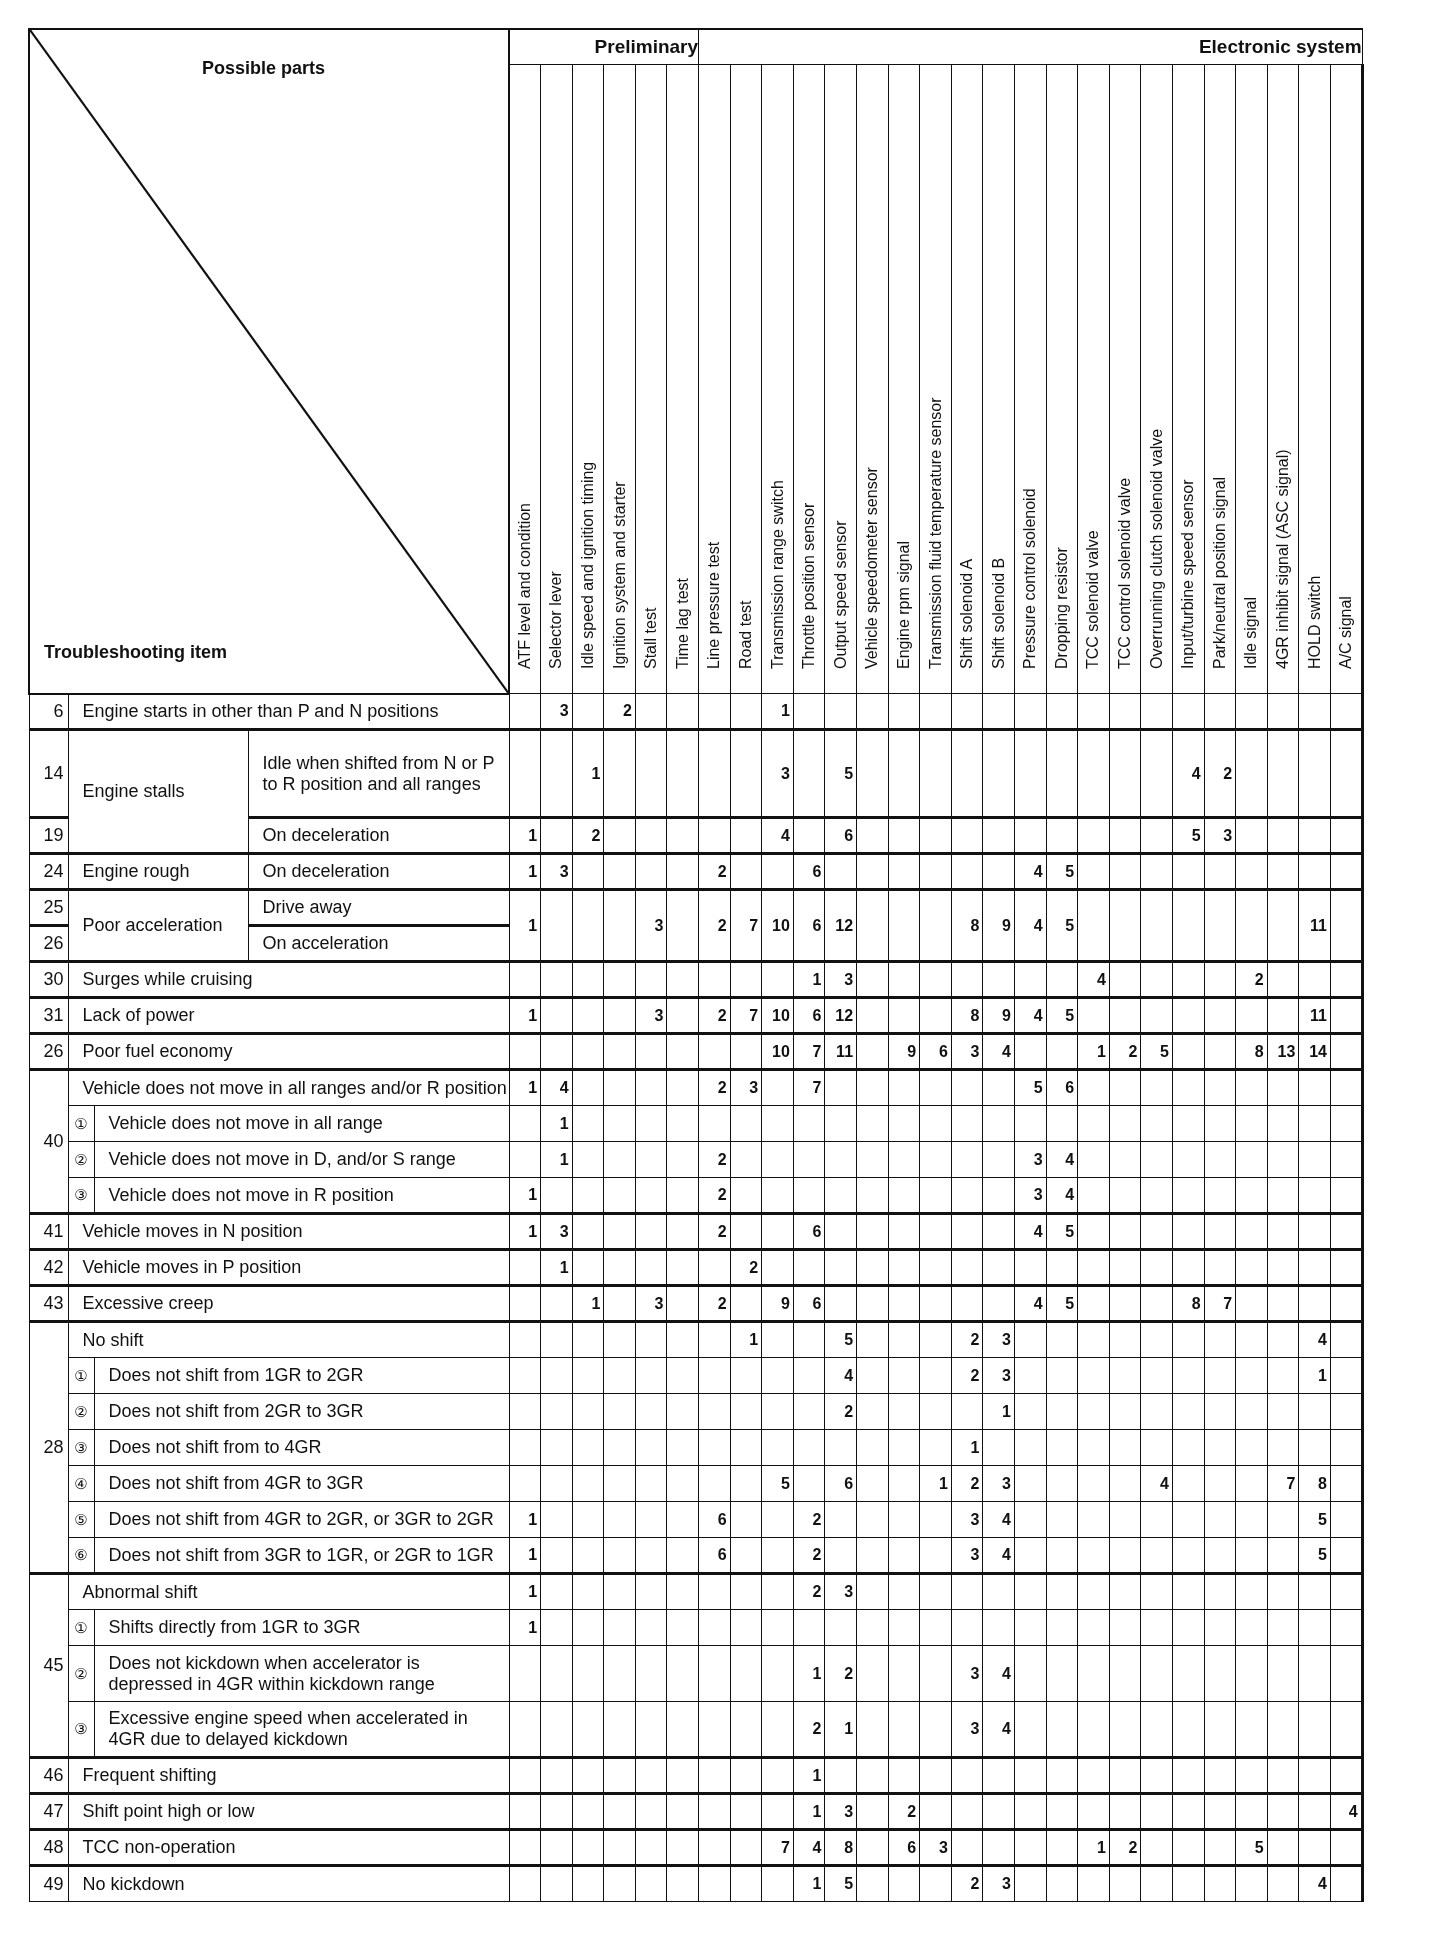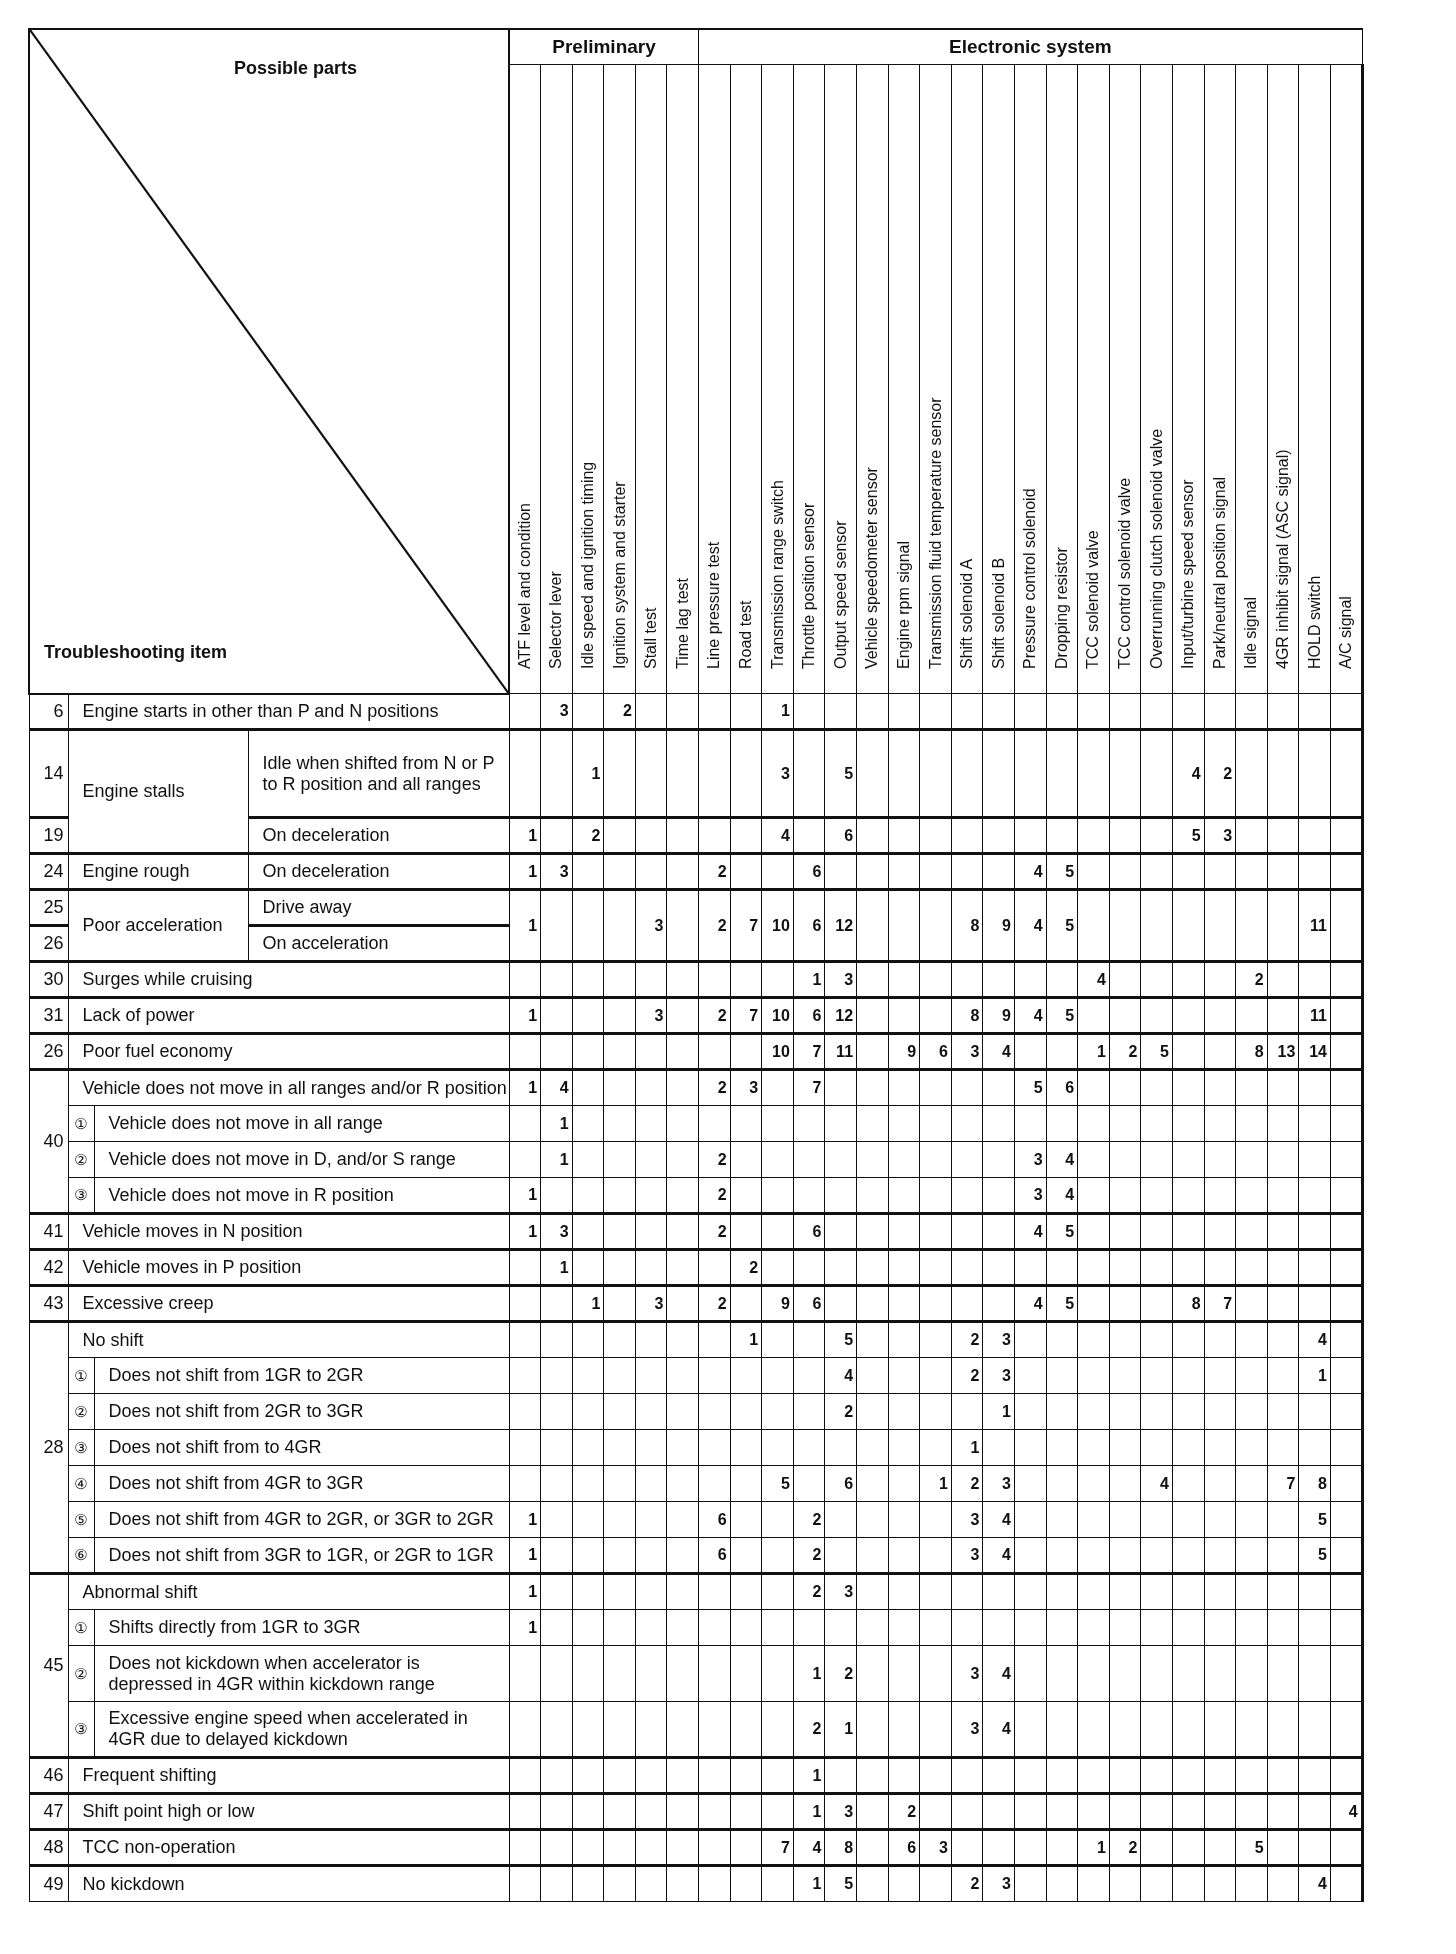--- a/index.html
+++ b/index.html
@@ -1,23 +1,23 @@
 <!DOCTYPE html>
 <html><head>
 <meta charset="utf-8">
 <style>
   html, body { margin:0; padding:0; background:#fff; }
   body { width:1456px; height:1954px; position:relative; font-family:"Liberation Sans", sans-serif; color:#111; }
   #wrap { position:absolute; left:28px; top:28px; }
   table { border-collapse:collapse; table-layout:fixed; }
   td, th { border:1.6px solid #111; padding:0; font-weight:normal; font-size:19px; }
   .hdr-corner { position:relative; border:2.5px solid #111; }
-  .corner-parts { position:absolute; top:28px; left:204px; font-weight:bold; font-size:18px; }
+  .corner-parts { position:absolute; top:28px; left:172px; font-weight:bold; font-size:18px; }
   .corner-trouble { position:absolute; bottom:30px; left:14px; font-weight:bold; font-size:18px; }
-  .group { text-align:center; font-weight:bold; font-size:19px; height:34px; border-top:2.5px solid #111; }
+  .group { text-align:right; font-weight:bold; font-size:19px; height:34px; border-top:2.5px solid #111; }
   .colhead { height:628px; vertical-align:bottom; position:relative; }
   .colhead span { position:absolute; bottom:6px; left:50%; transform-origin:0 0; transform:rotate(-90deg) translate(0,-50%); white-space:nowrap; font-size:16px; }
   .num { text-align:right; padding-right:4px; width:34px; font-size:18px; }
   .sub { width:20px; text-align:center; font-size:15px; }
   .txt { padding-left:14px; font-size:18px; }
   .val { text-align:right; padding-right:3px; font-weight:bold; font-size:16px; }
   .thick-top td { border-top:3px solid #111; }
   .last-col { border-right:3px solid #111; }
 </style>
 </head>

